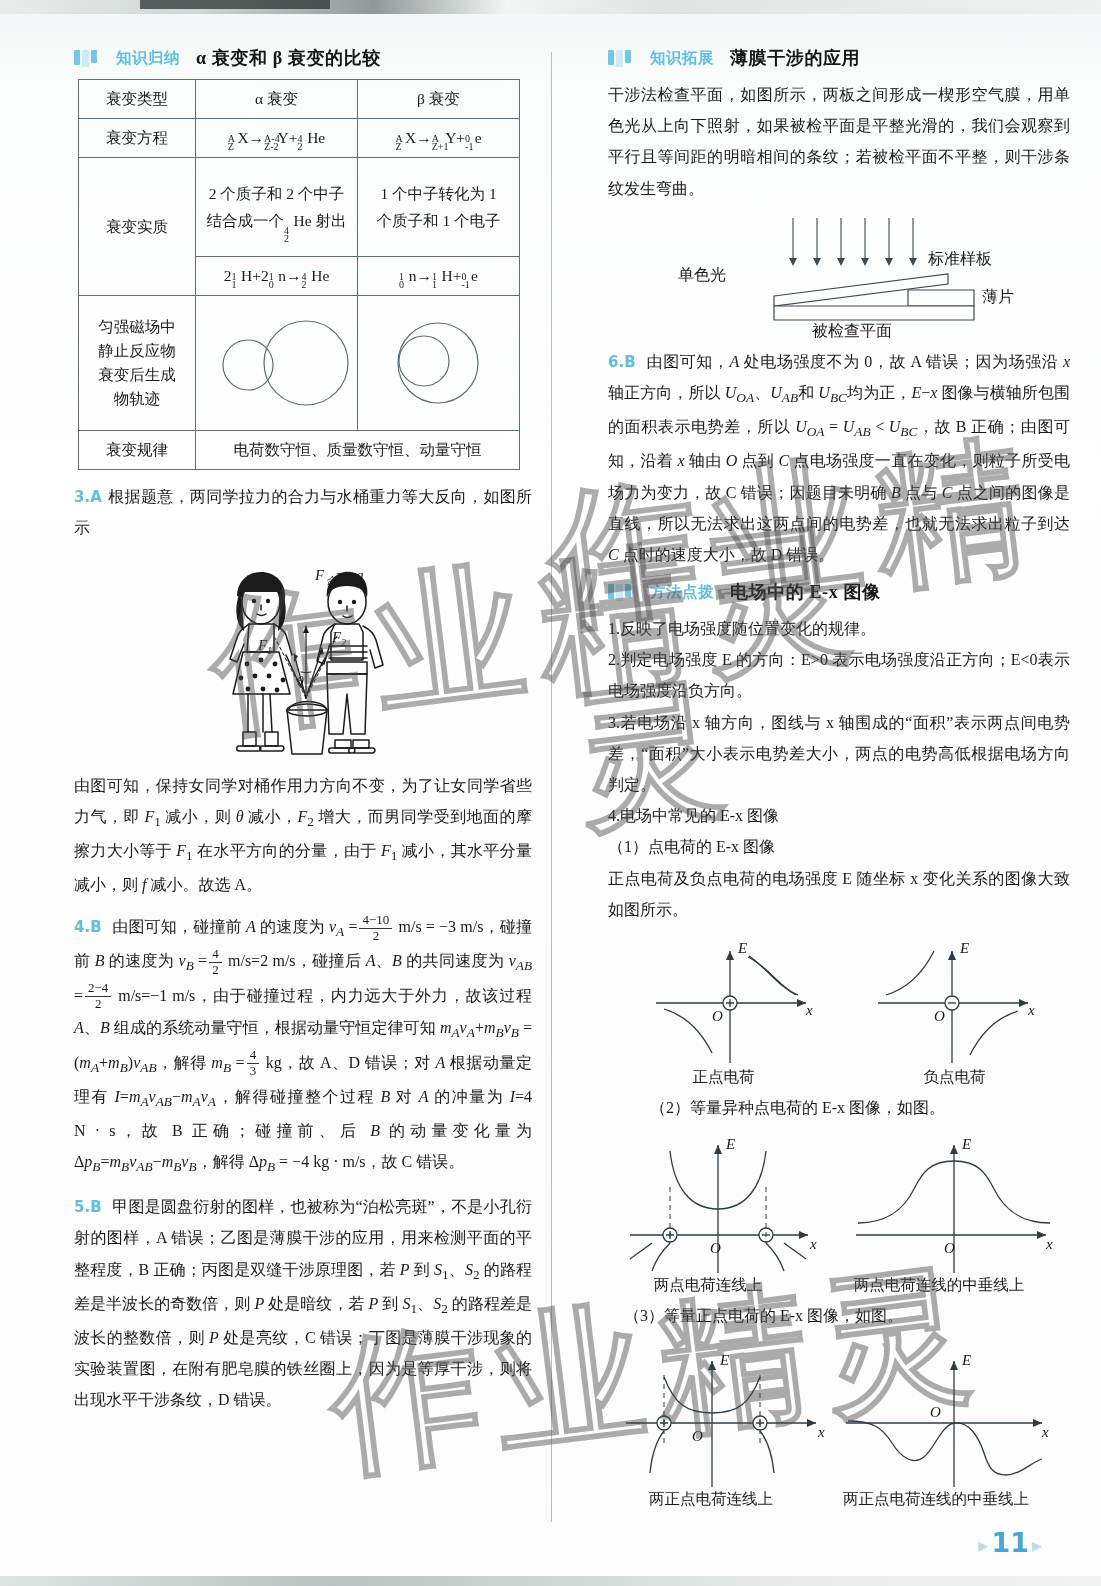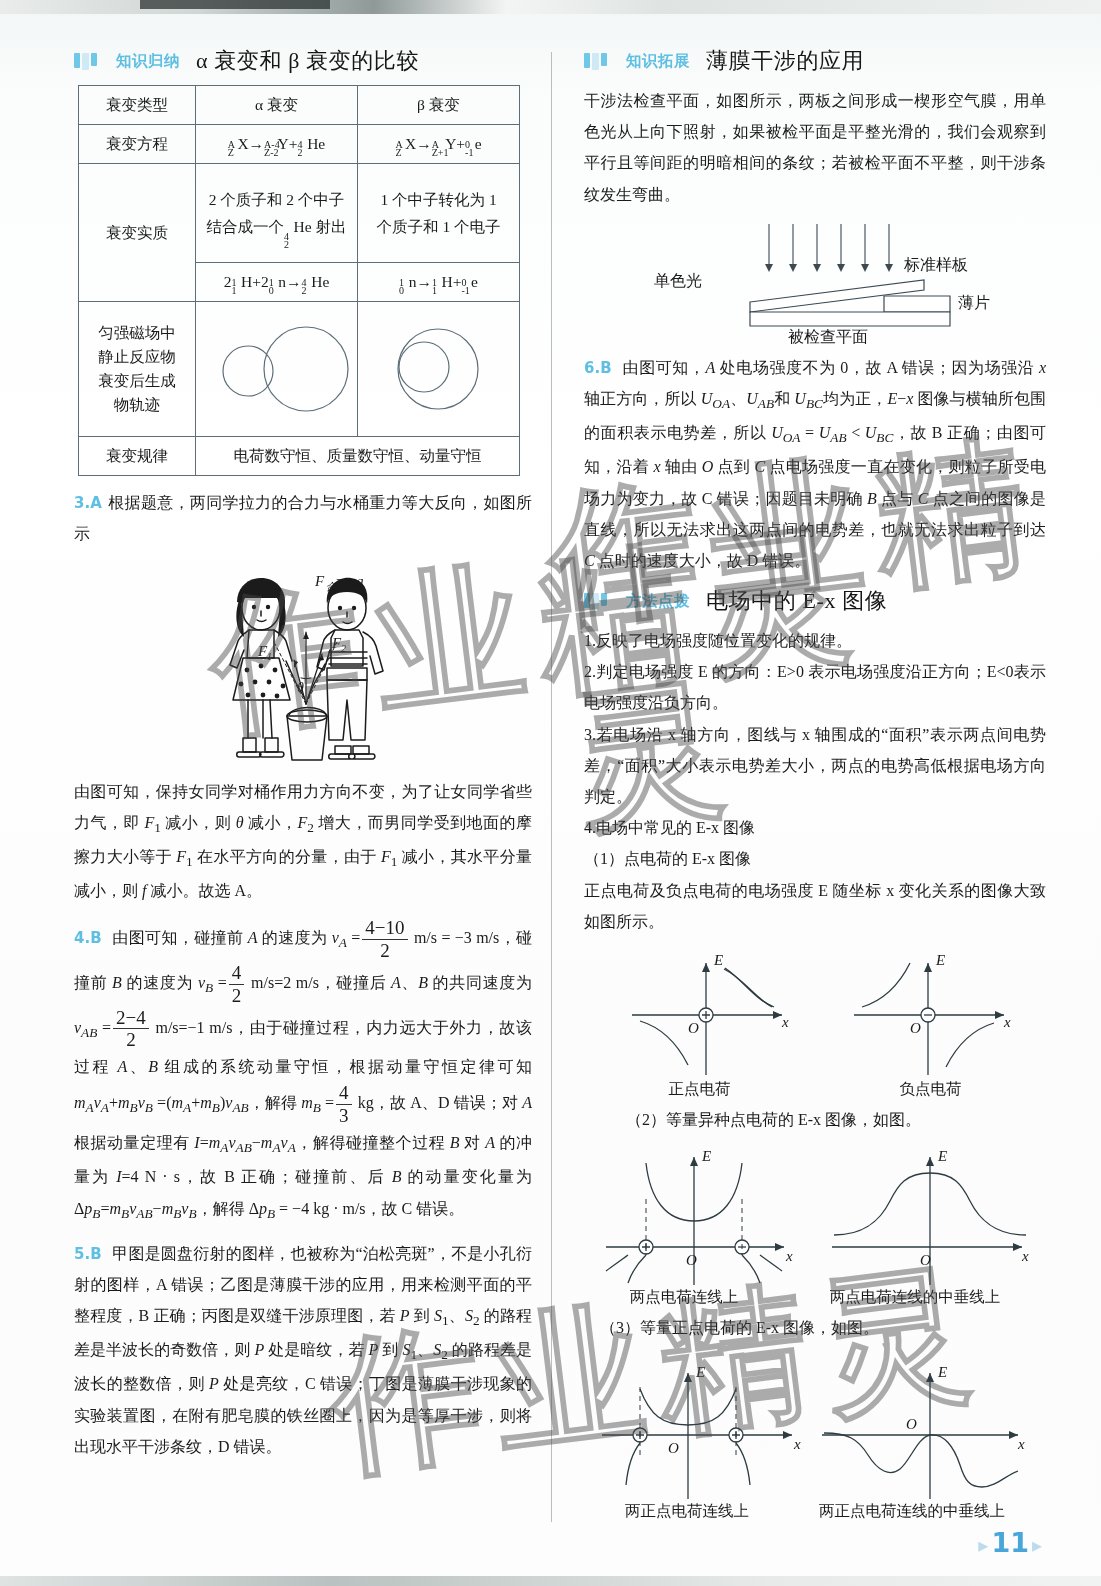--- a/index.html
+++ b/index.html
@@ -19,35 +19,35 @@
      background:linear-gradient(90deg,#e9eceb 0%, #cfd6d4 18%, #8f9a98 34%, #f3f5f4 46%, #dfe4e3 60%, #eef1f0 100%);
      z-index:6;}
   .topbar .dark{position:absolute;left:140px;top:0;width:190px;height:9px;background:#2c3331;opacity:.75;}
   .bottombar{position:absolute;bottom:0;left:0;width:1101px;height:10px;
      background:linear-gradient(90deg,#dfe4e3,#b9c2c0 30%,#e7eae9 70%,#f1f3f2);z-index:6;}
 
   .page{position:absolute;inset:0;z-index:2;}
 
   .col{position:absolute;top:46px;}
   .col-left{left:74px;width:458px;}
-  .col-right{left:584px;width:462px;}
+  .col-right{left:608px;width:462px;}
 
   .divider{position:absolute;left:551px;top:52px;width:1px;height:1470px;
      background:#b9bdbb;z-index:3;}
 
   
   .sec-head{display:flex;align-items:center;gap:16px;margin-bottom:9px;}
   .badge-ico{width:26px;height:17px;position:relative;flex:0 0 auto;}
   .badge-ico i{position:absolute;top:0;display:block;border-radius:1px;background:#6fc8e8;}
   .badge-ico i:nth-child(1){left:0;width:6px;height:15px;}
   .badge-ico i:nth-child(2){left:8px;width:7px;height:17px;background:#cfe9f5;}
   .badge-ico i:nth-child(3){left:17px;width:6px;height:13px;}
   .badge-txt{color:#5fbfe2;font-size:15.5px;font-weight:bold;letter-spacing:.5px;
       font-family:"DejaVu Sans","Liberation Sans",sans-serif;}
-  .sec-title{font-size:22px;font-weight:normal;letter-spacing:.6px;color:#161616;}
+  .sec-title{font-size:18px;font-weight:bold;letter-spacing:.6px;color:#161616;}
 
   
   table.decay{border-collapse:collapse;width:442px;margin-top:8px;margin-left:4px;
       table-layout:fixed;}
   table.decay td{border:1px solid #5d6e78;text-align:center;vertical-align:middle;
       font-size:15.5px;padding:7px 4px;line-height:1.55;}
   table.decay td.lbl{width:108px;}
   .lbl-multi{line-height:1.5;}
   .frm{font-family:"Liberation Serif",serif;font-size:15.5px;white-space:nowrap;}
   .frm sub,.frm sup{font-size:10px;line-height:0;}
@@ -60,21 +60,21 @@
 
   
   .ans{margin:11px 0 0 0;position:relative;padding-left:0;}
   .ans .num{color:#5fbfe2;font-weight:bold;font-size:15px;
       font-family:"DejaVu Sans","Liberation Sans",sans-serif;
       display:inline-block;width:34px;}
   .ptxt{font-size:16px;line-height:1.95;text-align:justify;text-justify:inter-ideograph;}
   .bold{font-weight:normal;}
   em.v{font-style:italic;font-family:"Liberation Serif",serif;}
   .frac{display:inline-block;vertical-align:middle;text-align:center;margin:0 2px;
-      font-size:19px;line-height:1.15;}
+      font-size:13px;line-height:1.15;}
   .frac .n{display:block;border-bottom:1px solid #333;padding:0 3px;}
   .frac .d{display:block;padding:0 3px;}
 
   .fig{display:block;margin:6px auto 2px auto;}
 
   .rp{font-size:16px;line-height:1.95;text-align:justify;}
 
   
   .wm{position:absolute;z-index:5;pointer-events:none;color:rgba(60,60,60,.30);
       font-weight:bold;font-family:"DejaVu Sans","Liberation Sans",sans-serif;

